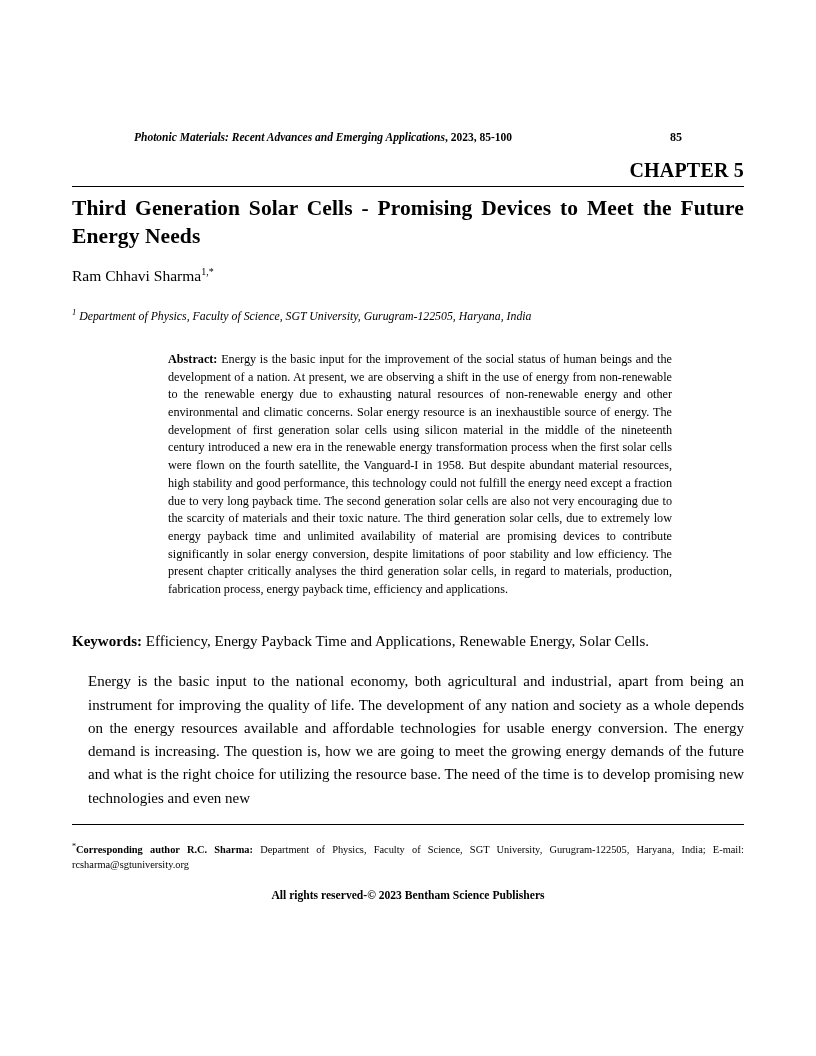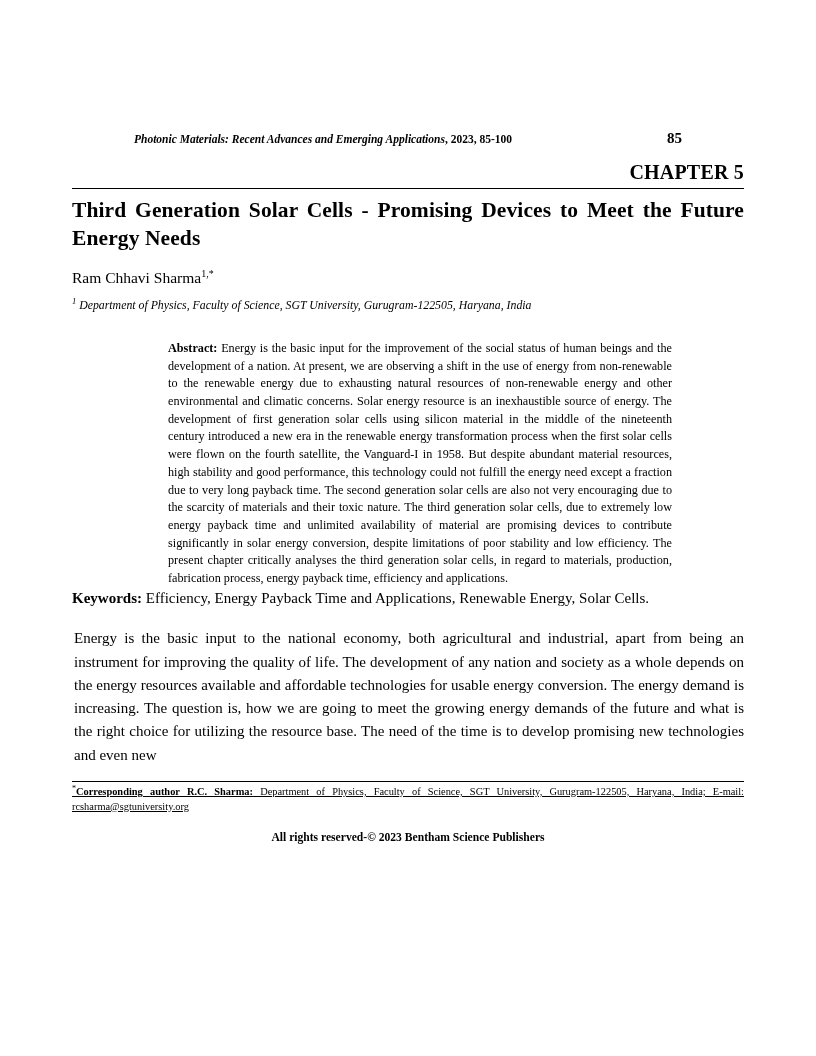--- a/index.html
+++ b/index.html
@@ -37,21 +37,21 @@
   }
   .runhead-left .jtitle {
     font-style: italic;
     font-weight: bold;
   }
   .runhead-left .jrest {
     font-weight: bold;
   }
   .runhead-right {
     font-weight: bold;
-    font-size: 15px;
+    font-size: 12px;
   }
 
   
   .chapter-label {
     text-align: right;
     font-size: 20px;
     font-weight: bold;
     letter-spacing: 0.2px;
     margin-top: 14px;
     padding-right: 0px;
@@ -80,75 +80,75 @@
     margin-top: 16px;
   }
   .author sup {
     font-size: 10px;
     vertical-align: super;
   }
 
   .affiliation {
     font-size: 11.8px;
     font-style: italic;
-    margin-top: 9px;
+    margin-top: 22px;
     line-height: 1.35;
   }
   .affiliation sup {
     font-size: 8.5px;
     vertical-align: super;
     font-style: italic;
   }
 
   .abstract {
     margin: 26px 0 0 96px;
     width: 504px;
     font-size: 12.2px;
     line-height: 1.45;
     text-align: justify;
   }
   .abstract .abs-label {
     font-weight: bold;
   }
 
   .keywords {
+    margin-top: 32px;
     font-size: 15px;
     line-height: 1.45;
     text-align: justify;
   }
   .keywords .kw-label {
     font-weight: bold;
   }
 
   h2.section {
     font-size: 15px;
     font-weight: bold;
     margin: 24px 0 0 0;
     letter-spacing: 0.2px;
   }
 
   p.body {
     font-size: 15px;
     line-height: 1.55;
-    margin: 18px 0 0 2px;
+    margin: 18px 0 0 16px;
     text-align: justify;
   }
 
   
   .footer-rule {
     border: none;
     border-top: 0.9px solid #000;
     margin: 14px 0 0 0;
   }
   .corresponding {
     font-size: 10.4px;
     line-height: 1.38;
-    margin-top: 1px;
-    text-align: justify;
-    text-decoration: underline;
+    margin-top: 16px;
+    text-align: justify;
   }
   .corresponding .star {
     vertical-align: super;
     font-size: 8px;
   }
   .corresponding .bold {
     font-weight: bold;
   }
 
   .publisher {

